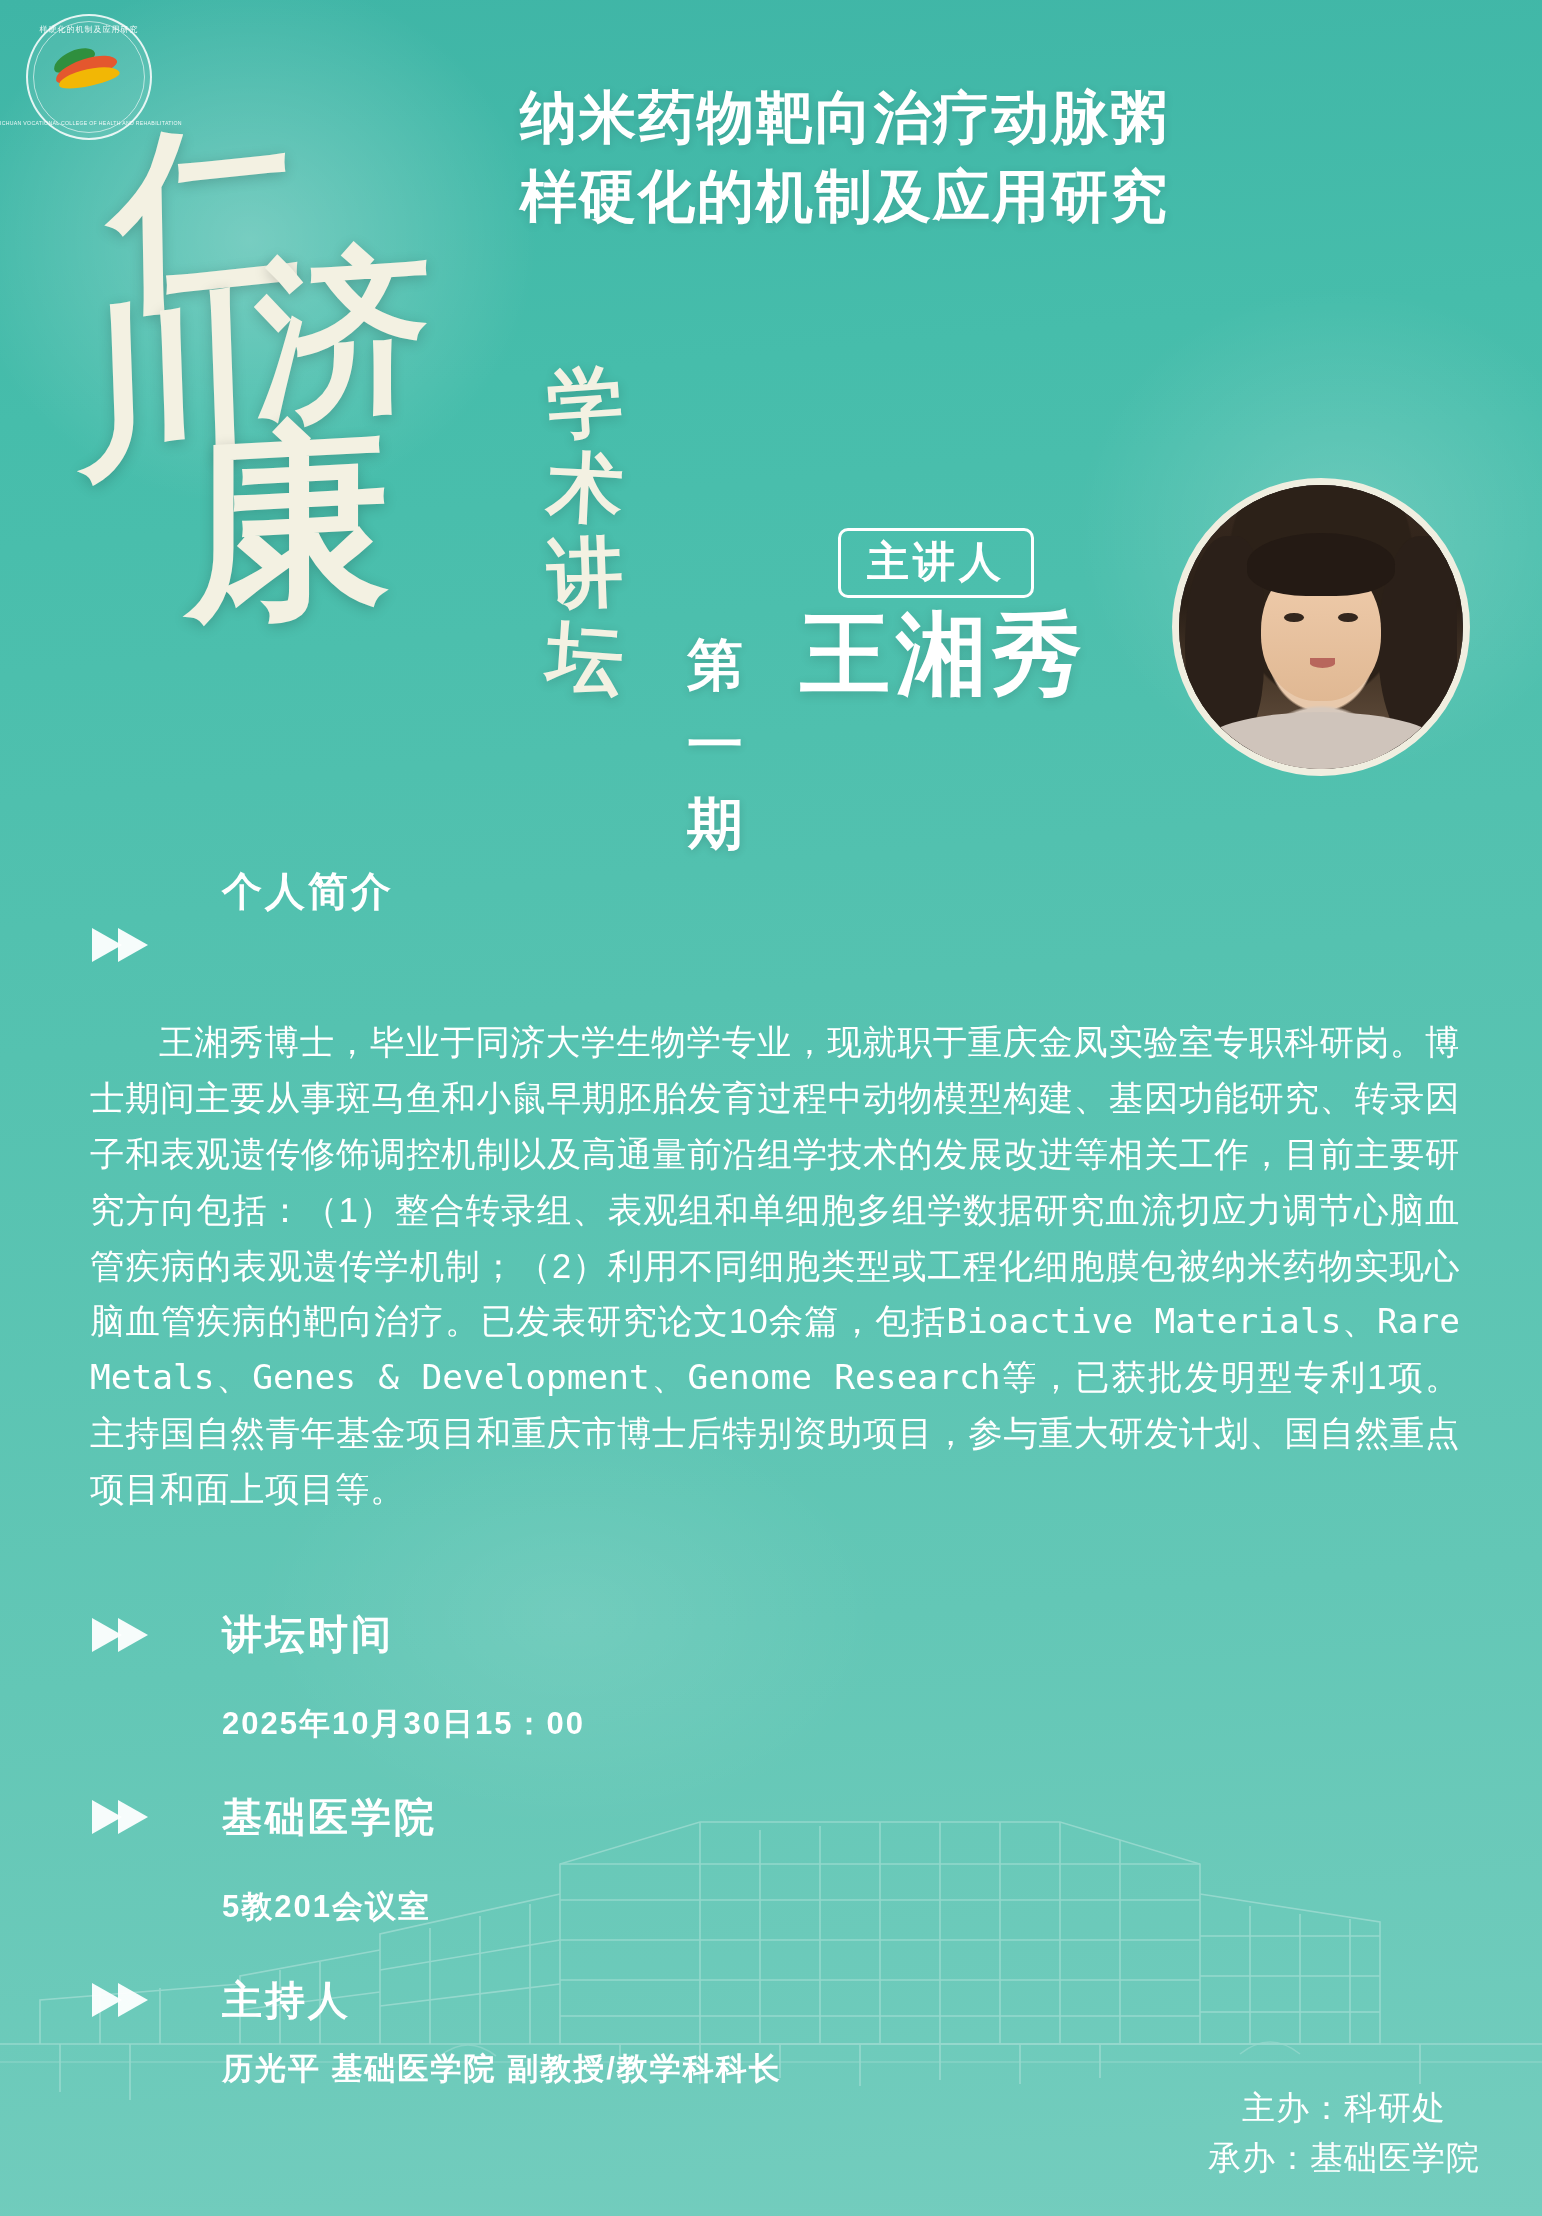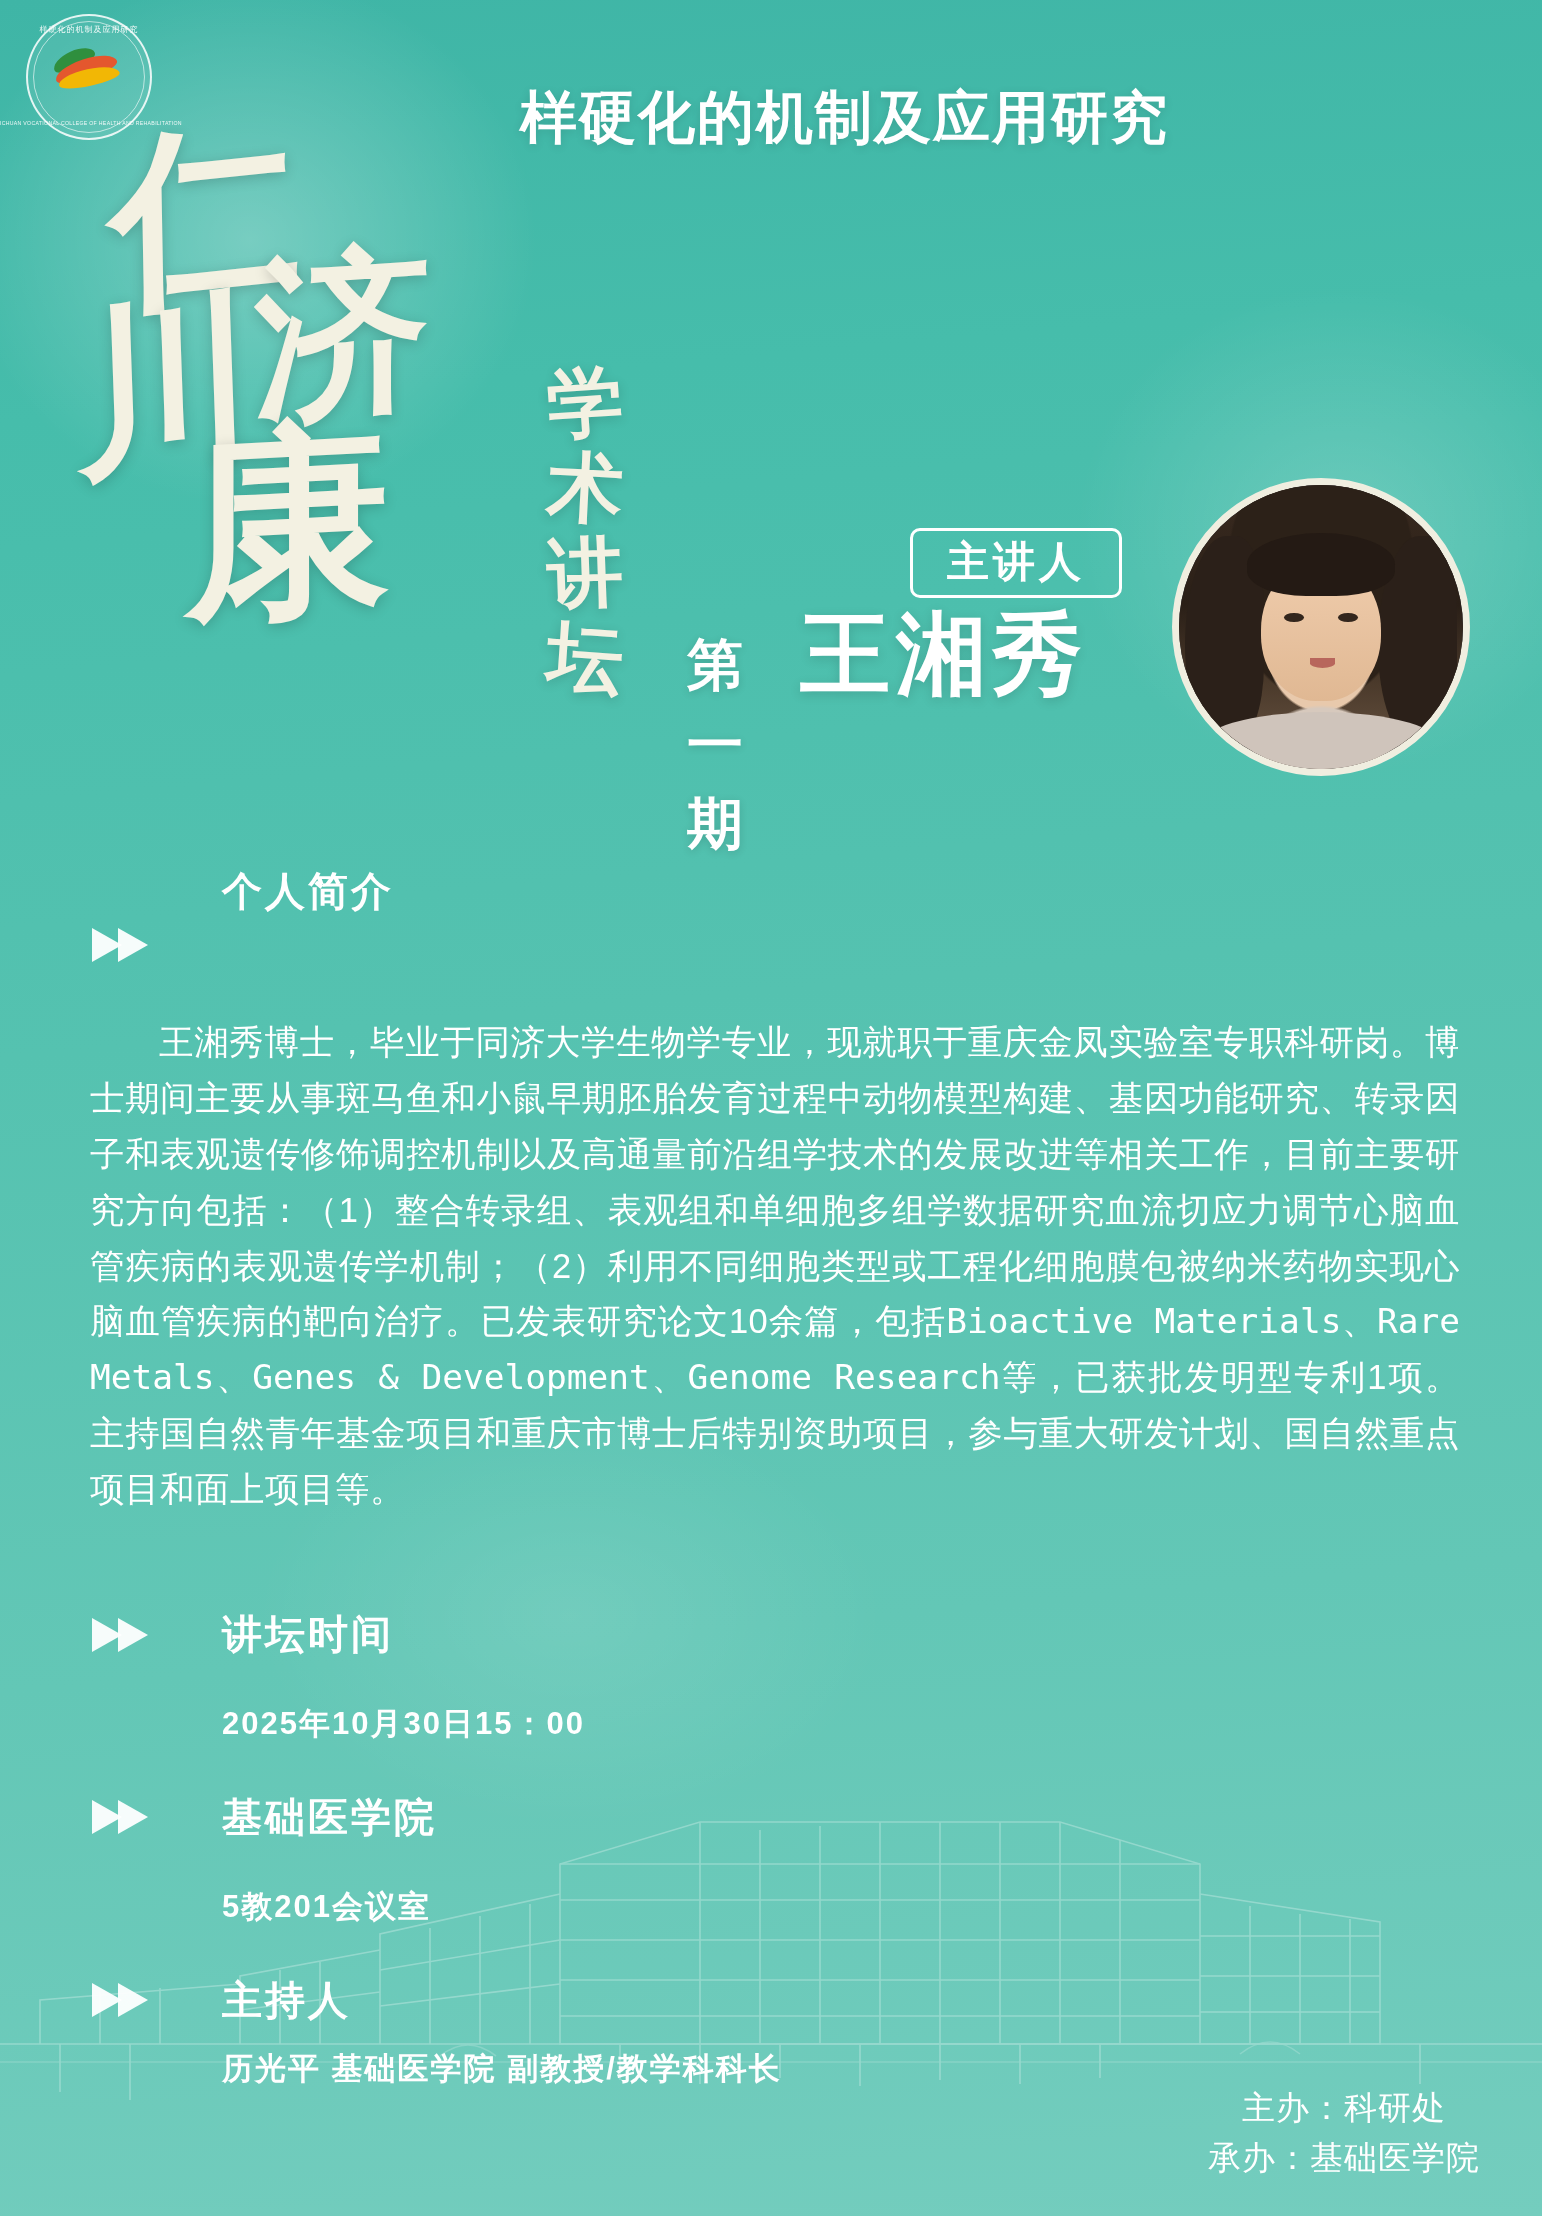--- a/index.html
+++ b/index.html
@@ -146,22 +146,22 @@
     font-size: 56px;
     line-height: 1.42;
     text-align: center;
     text-shadow: 0 2px 8px rgba(0,0,0,0.14);
   }
   #issue span { display: block; }
 
   
   #speaker-badge {
     position: absolute;
-    left: 910px; top: 528px;
-    padding: 10px 34px 12px;
+    left: 838px; top: 528px;
+    padding: 10px 26px 12px;
     border: 3px solid #ffffff;
     border-radius: 10px;
     color: #ffffff;
     font-size: 42px;
     font-weight: bold;
     letter-spacing: 4px;
     line-height: 1;
   }
   #speaker-name {
     position: absolute;
@@ -318,20 +318,21 @@
     <div class="logo-cn">样硬化的机制及应用研究</div>
     <div class="mark">
       <div class="s3"></div>
       <div class="s1"></div>
       <div class="s2"></div>
     </div>
     <div class="logo-en">SICHUAN VOCATIONAL COLLEGE OF HEALTH AND REHABILITATION</div>
   </div>
 
   <div id="title">
+    <span class="line">纳米药物靶向治疗动脉粥</span>
     <span class="line">样硬化的机制及应用研究</span>
   </div>
 
   <div class="brush" id="cal-ren">仁</div>
   <div class="brush" id="cal-ji">济</div>
   <div class="brush" id="cal-chuan">川</div>
   <div class="brush" id="cal-kang">康</div>
 
   <div id="cal-forum">
     <span>学</span>

